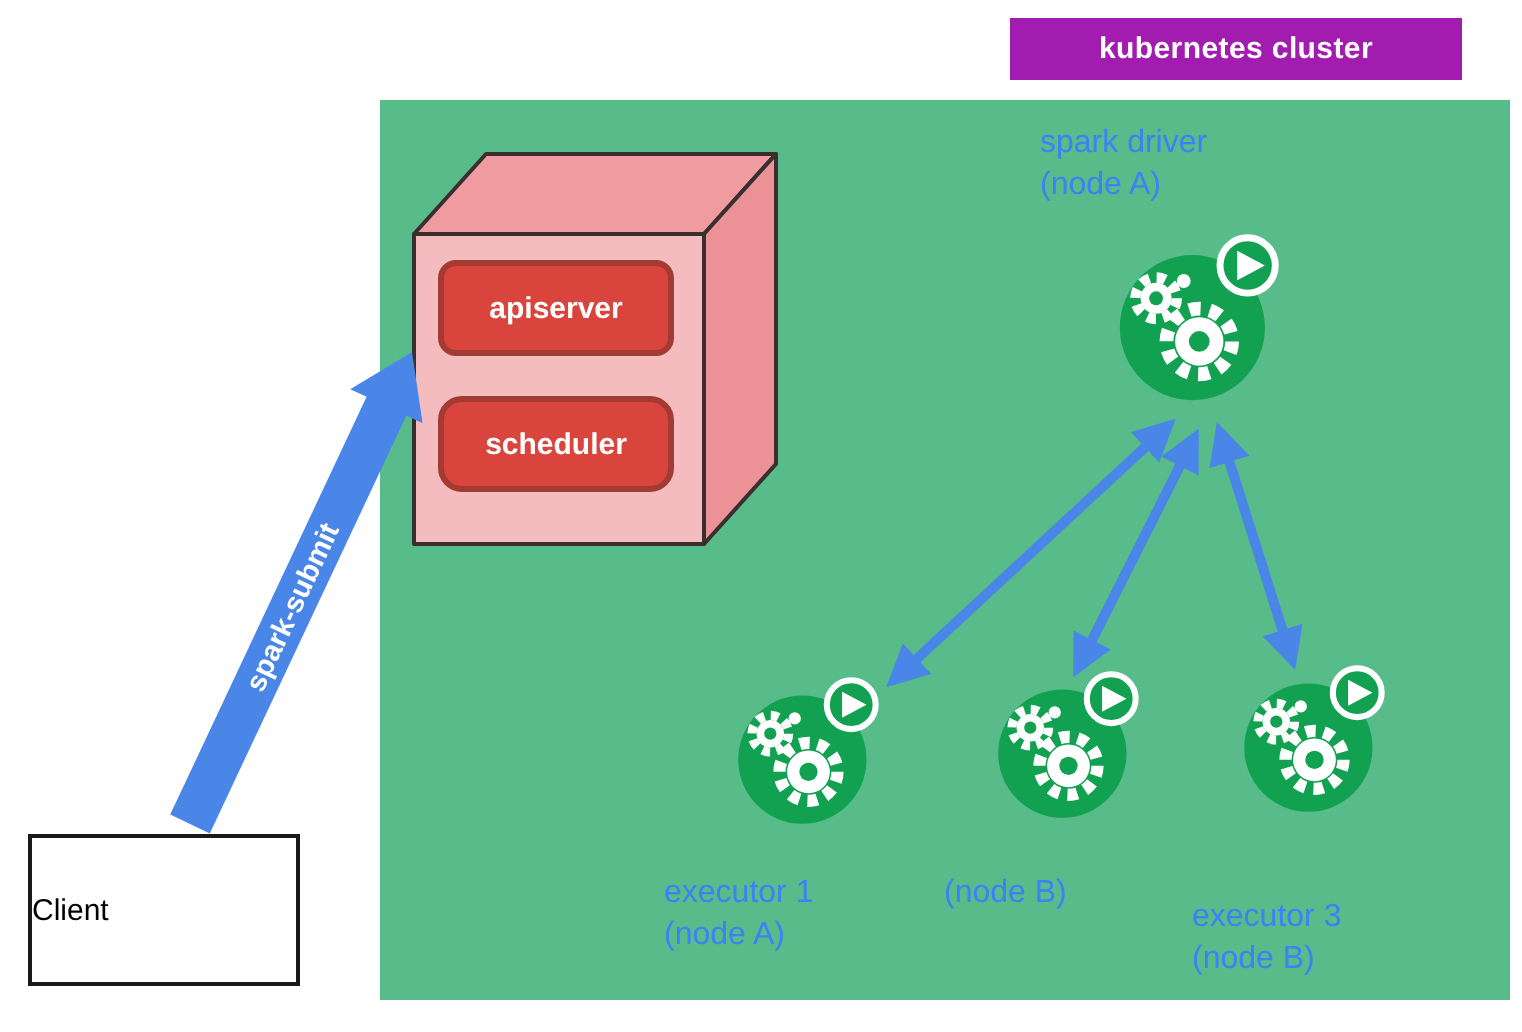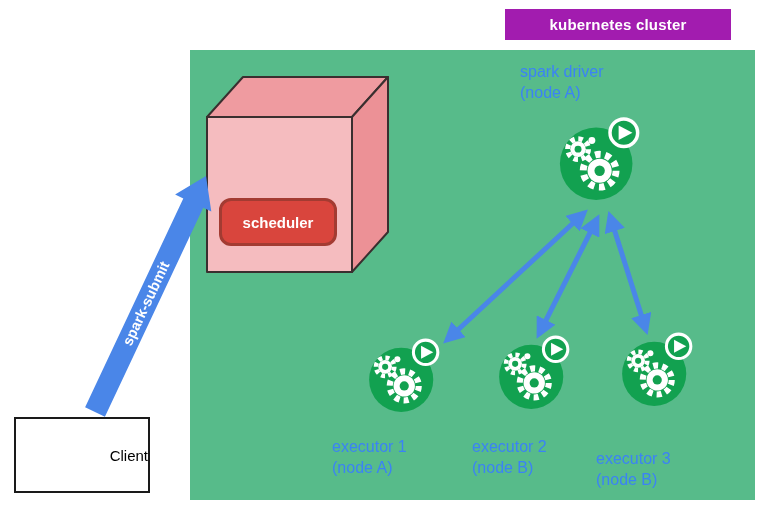--- a/index.html
+++ b/index.html
@@ -27,21 +27,21 @@
   .exec-label-3 { left:596px; top:436px; width:120px;margin-top:12px; }
 
   .pod-icon { position:absolute; }
   .pod-driver { left:553px; top:112px; width:95px; height:95px; }
   .pod-exec1  { left:363px; top:334px; width:84px; height:84px; }
   .pod-exec2  { left:493px; top:331px; width:84px; height:84px; }
   .pod-exec3  { left:616px; top:328px; width:84px; height:84px; }
 
   .client-box { position:absolute; left:14px; top:417px; width:136px; height:76px;
     background:#ffffff; border:2px solid #1a1a1a; box-sizing:border-box;
-    display:flex; align-items:center; justify-content:flex-end; font-size:15px; color:#000000; }
+    display:flex; align-items:center; justify-content:flex-start; font-size:15px; color:#000000; }
 </style>
 </head>
 <body>
 
 <div class="canvas">
 
   <div class="cluster-bg"></div>
 
   <div class="cluster-label">kubernetes cluster</div>
 
@@ -63,20 +63,23 @@
       <line x1="597" y1="219" x2="539" y2="334" marker-start="url(#arrowhead)" marker-end="url(#arrowhead)"></line>
       <line x1="610" y1="216" x2="646" y2="330" marker-start="url(#arrowhead)" marker-end="url(#arrowhead)"></line>
     </g>
 
     <g>
       <polygon points="85.1,407.3 183.3,198.4 175.1,194.6 206,176 211.3,211.6 203.2,207.8 104.9,416.7" fill="#4a86e8"></polygon>
       <text transform="translate(147,304) rotate(-64.8)" text-anchor="middle" dominant-baseline="middle" font-size="14.5" font-weight="bold" fill="#ffffff">spark-submit</text>
     </g>
   </svg>
 
+  <div class="ctrl-box ctrl-apiserver">
+    <span>apiserver</span>
+  </div>
   <div class="ctrl-box ctrl-scheduler">
     <span>scheduler</span>
   </div>
 
   <div class="node-label driver-label">
     <div>spark driver</div>
     <div>(node A)</div>
   </div>
 
   <svg class="pod-icon pod-driver" viewBox="0 0 110 110">
@@ -153,21 +156,20 @@
       <circle cx="29" cy="43" r="4" fill="#12a150"></circle>
     </g>
     <circle cx="45" cy="33" r="4" fill="#ffffff"></circle>
   </svg>
 
   <div class="node-label exec-label-1">
     <div>executor 1</div>
     <div>(node A)</div>
   </div>
   <div class="node-label exec-label-2">
-    <div>executor 2</div>
     <div>(node B)</div>
   </div>
   <div class="node-label exec-label-3">
     <div>executor 3</div>
     <div>(node B)</div>
   </div>
 
   <div class="client-box">
     <span>Client</span>
   </div>

